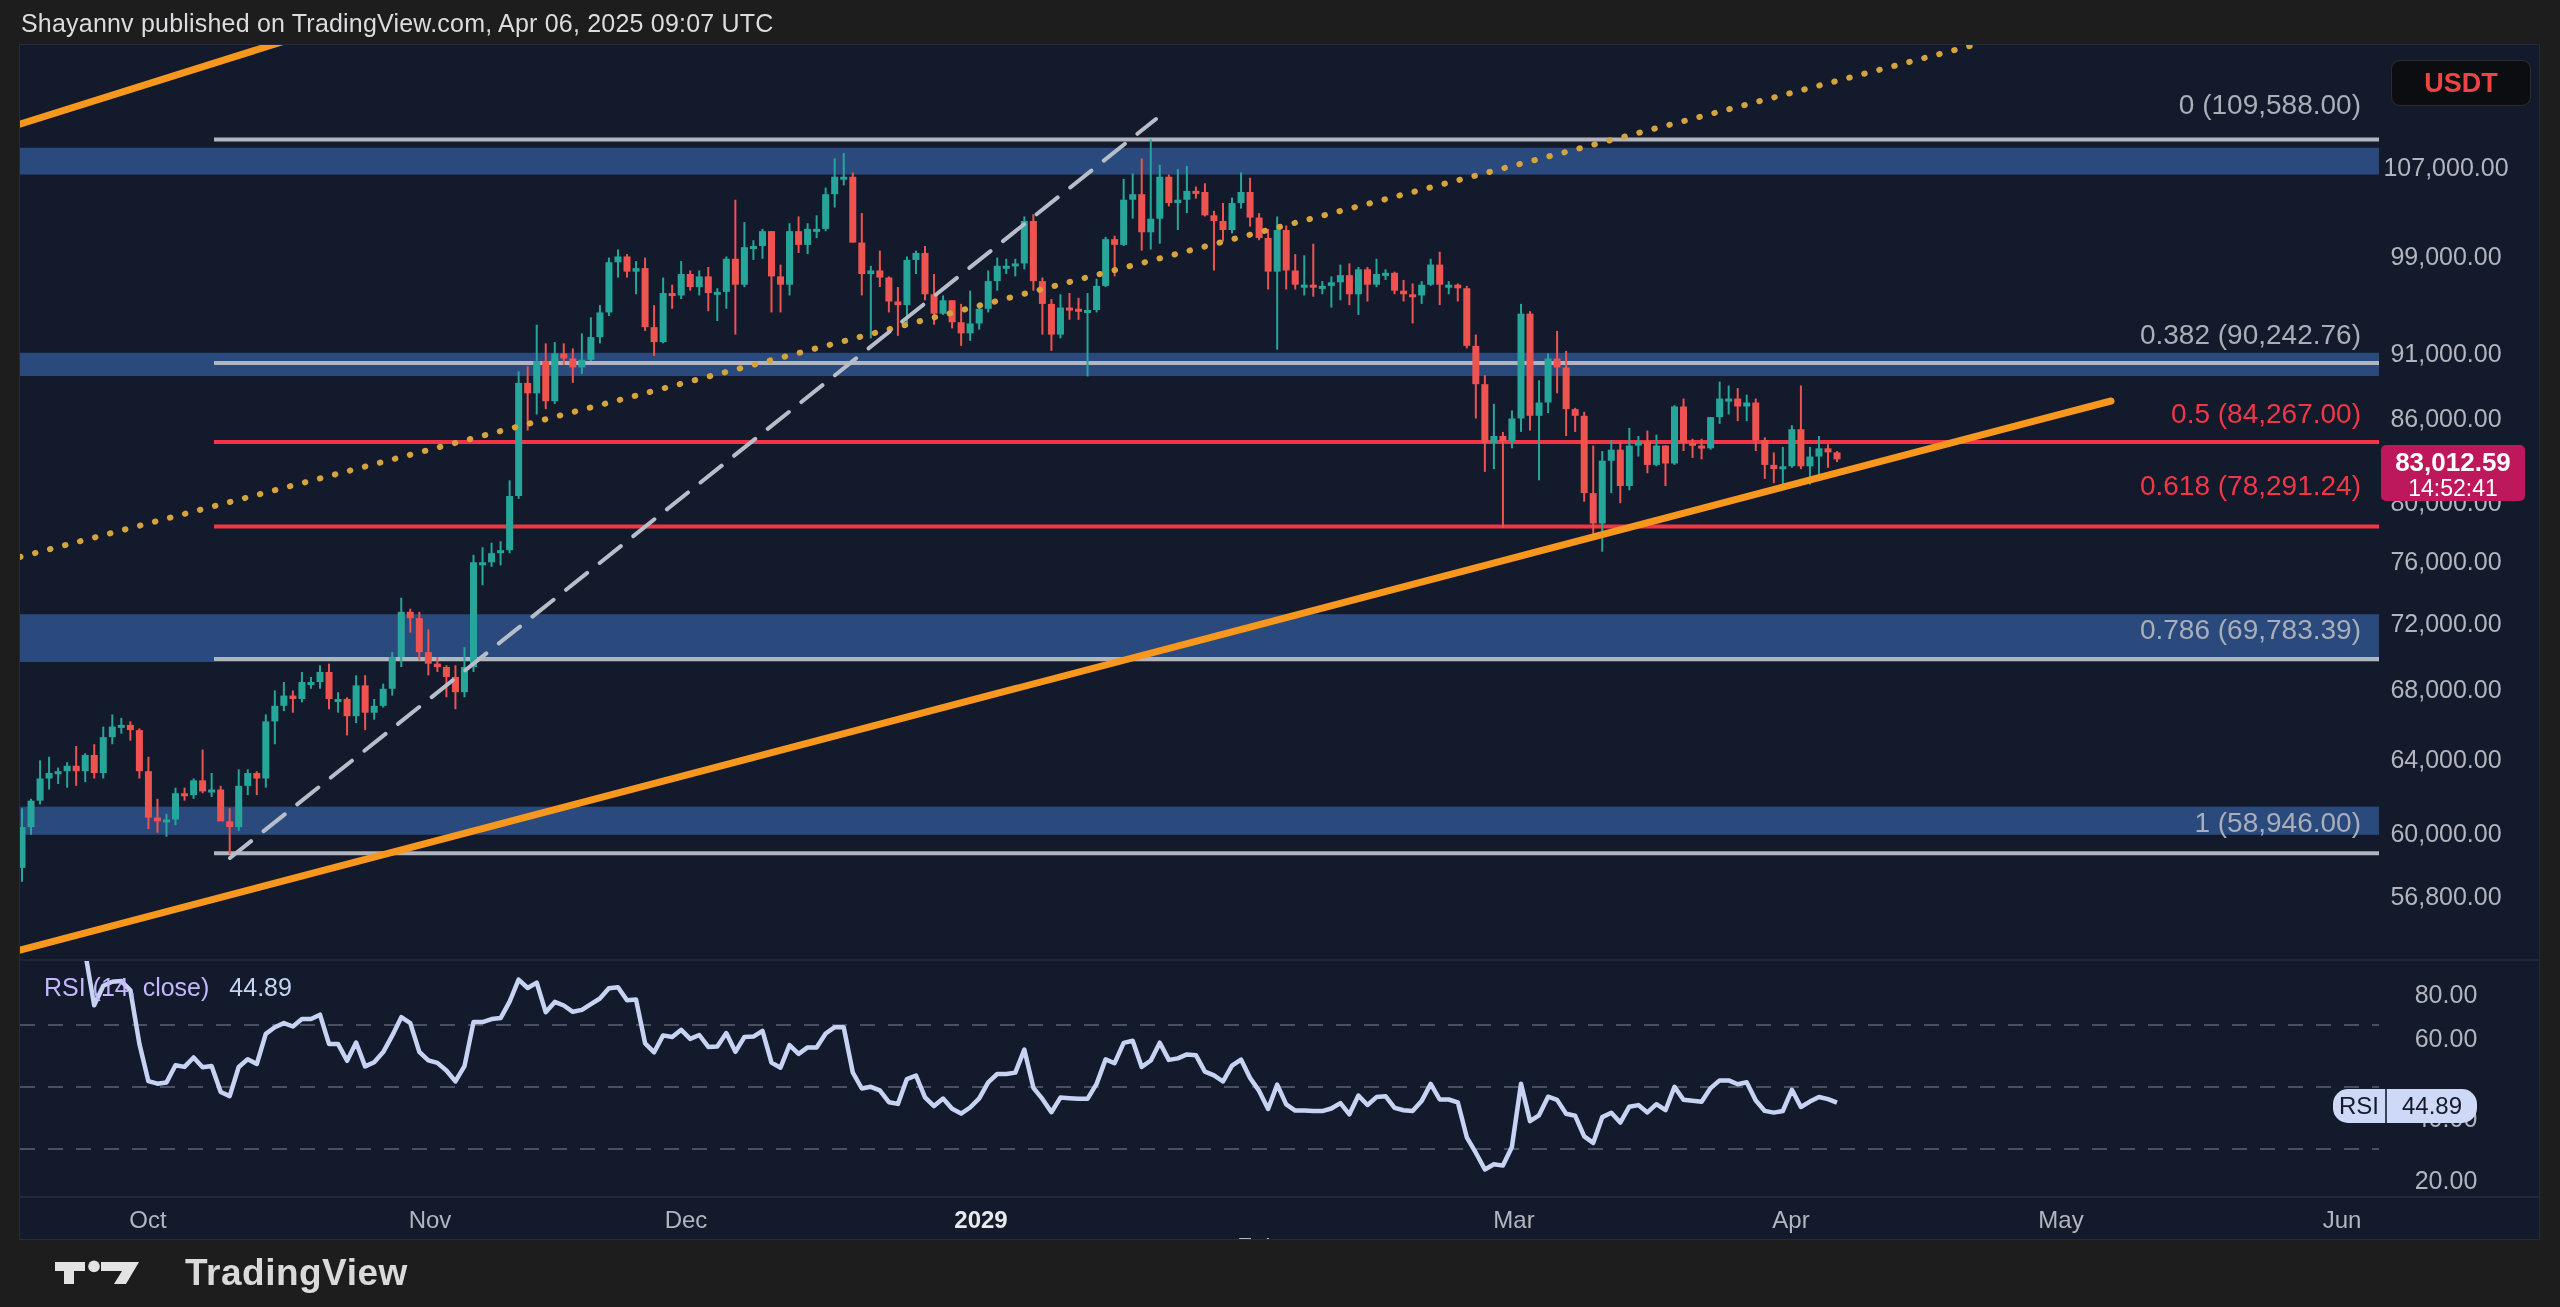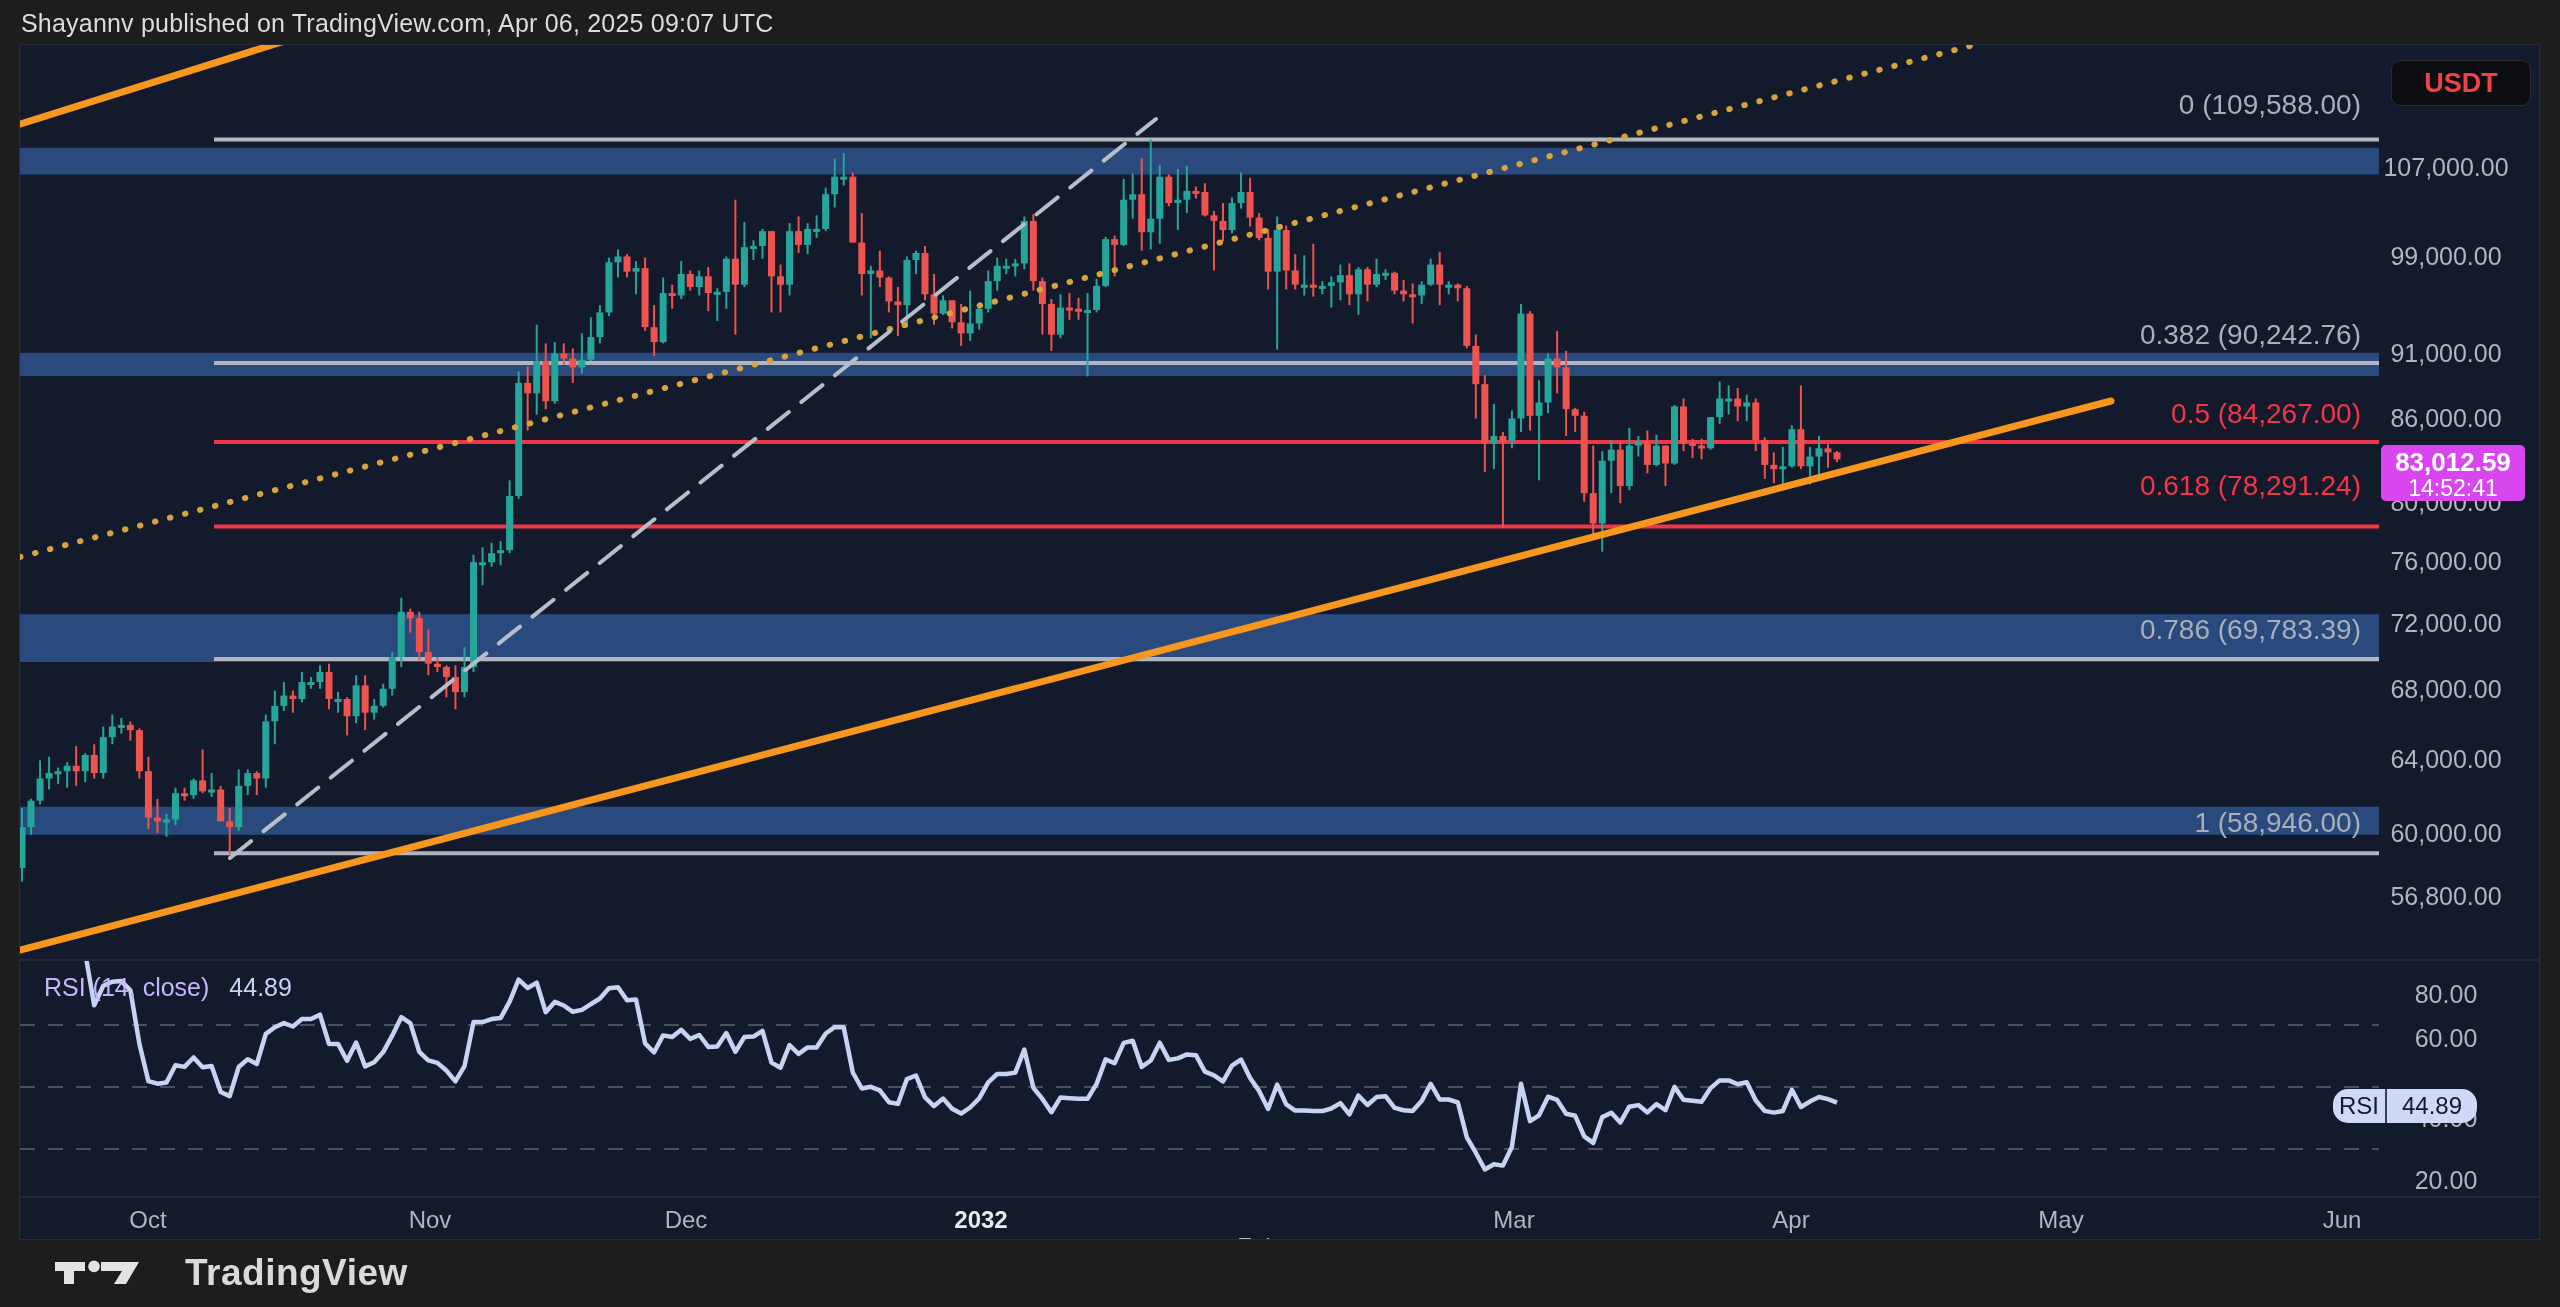--- a/index.html
+++ b/index.html
@@ -28,21 +28,21 @@
 
   .month-label { position:absolute; top:1160px; line-height:30px; font-size:24px; color:#b2b5be;
                  transform:translateX(-50%); white-space:nowrap; z-index:2; }
   .month-label.bold { color:#e8eaee; font-weight:bold; }
 
   .usdt-chip { position:absolute; left:2371px; top:15px; width:140px; height:46px;
                background:#0c0d10; border:1px solid #2c2d31; border-radius:9px;
                color:#ef4444; font-size:27px; font-weight:600; text-align:center; line-height:44px; z-index:5; }
 
   .price-badge { position:absolute; left:2361px; top:400px; width:144px; height:56px;
-                 background:#d946ef; border-radius:5px; color:#ffffff; text-align:center; z-index:6; padding-top:3px; }
+                 background:#be185d; border-radius:5px; color:#ffffff; text-align:center; z-index:6; padding-top:3px; }
   .price-badge .p { font-size:26px; font-weight:bold; line-height:28px; }
   .price-badge .c { font-size:23px; line-height:24px; }
 
   .rsi-header { position:absolute; left:24px; top:928px; font-size:25px; z-index:3; white-space:nowrap; }
   .rsi-header .t { color:#c4b5fd; }
   .rsi-header .v { color:#c7d3f3; margin-left:20px; }
 
   .rsi-badge { position:absolute; left:2313px; top:1044px; height:34px; display:flex;
                background:#cdd9f6; border-radius:15px; overflow:hidden; z-index:6;
                color:#15192a; font-size:24px; line-height:34px; text-align:center; }
@@ -528,21 +528,21 @@
       <div class="axis-label" style="top: 934px;">80.00</div>
       <div class="axis-label" style="top: 978px;">60.00</div>
       <div class="axis-label" style="top: 1058px;">40.00</div>
       <div class="axis-label" style="top: 1120px;">20.00</div>
     </div>
 
   <div id="time-axis">
       <div class="month-label" style="left: 128px;">Oct</div>
       <div class="month-label" style="left: 410px;">Nov</div>
       <div class="month-label" style="left: 666px;">Dec</div>
-      <div class="month-label bold" style="left: 961px;">2032</div>
+      <div class="month-label bold" style="left: 961px;">2029</div>
       <div class="month-label" style="left: 1238px; margin-top: 27px;">Feb</div>
       <div class="month-label" style="left: 1494px;">Mar</div>
       <div class="month-label" style="left: 1771px;">Apr</div>
       <div class="month-label" style="left: 2041px;">May</div>
       <div class="month-label" style="left: 2322px;">Jun</div>
     </div>
 
   <div class="usdt-chip">USDT</div>
 
   <div class="price-badge">

